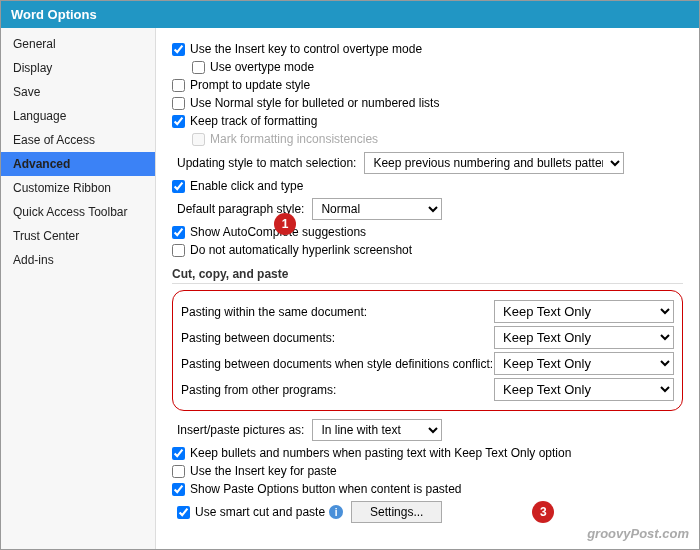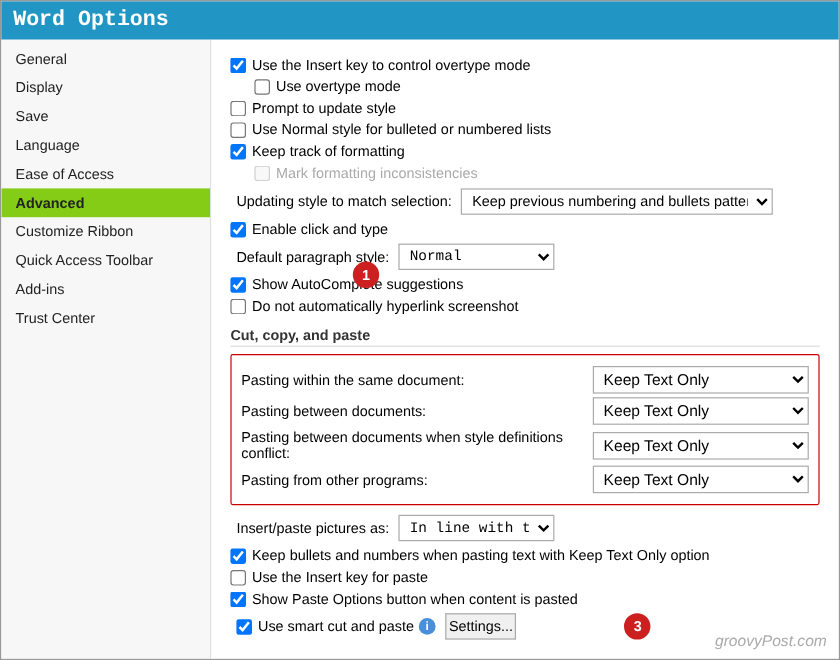--- a/index.html
+++ b/index.html
@@ -1,82 +1,82 @@
 <!DOCTYPE html>
 <html><head>
   <meta charset="utf-8">
   <style>
     * { box-sizing: border-box; margin: 0; padding: 0; }
     body { font-family: 'Segoe UI', Tahoma, Geneva, Verdana, sans-serif; font-size: 12px; background: #f0f0f0; }
 
     .window { width: 700px; height: 550px; border: 1px solid #999; background: #f0f0f0; display: flex; flex-direction: column; overflow: hidden; }
 
-    .title-bar { background: #2196c4; color: white; padding: 6px 10px; font-size: 18px; font-weight: 600; flex-shrink: 0; font-family: Liberation Mono, monospace; }
+    .title-bar { background: #2196c4; color: white; padding: 6px 10px; font-size: 13px; font-weight: 600; flex-shrink: 0; }
 
     .content { display: flex; flex: 1; overflow: hidden; }
 
     
-    .sidebar { width: 175px; background: #f7f7f7; border-right: 1px solid #ddd; padding: 4px 0; flex-shrink: 0; overflow-y: auto; }
+    .sidebar { width: 155px; background: #f7f7f7; border-right: 1px solid #ddd; padding: 4px 0; flex-shrink: 0; overflow-y: auto; }
     .sidebar-item { padding: 5px 12px; cursor: pointer; color: #222; font-size: 12px; }
-    .sidebar-item.active { background: #84cc16; font-weight: 600; }
+    .sidebar-item.active { background: #3b82f6; font-weight: 600; }
 
     
     .main { flex: 1; background: white; padding: 10px 16px; overflow-y: auto; position: relative; }
 
     .checkbox-row { display: flex; align-items: center; margin: 4px 0; font-size: 12px; }
     .checkbox-row input[type=checkbox] { margin-right: 5px; }
     .checkbox-row.indented { margin-left: 20px; }
     .checkbox-row.disabled label { color: #aaa; }
 
     .form-row { display: flex; align-items: center; margin: 5px 5px; font-size: 12px; }
     .form-row label { flex-shrink: 0; }
     .form-row select { margin-left: 8px; font-size: 12px; border: 1px solid #aaa; background: white; padding: 2px 4px; }
 
     .section-header { font-size: 12px; font-weight: 600; color: #333; margin: 10px 0 6px 0; padding-bottom: 2px; border-bottom: 1px solid #ddd; }
 
     
-    .ccp-section { border: 1px solid #c00; border-radius: 2px; padding: 6px 8px; margin: 4px 0 8px 0; }
+    .ccp-section { border: 1px solid #c00; border-radius: 12px; padding: 6px 8px; margin: 4px 0 8px 0; }
 
     .ccp-row { display: flex; align-items: center; margin: 3px 0; font-size: 12px; }
     .ccp-row label { flex: 1; }
     .ccp-row select { width: 180px; font-size: 13px; border: 1px solid #aaa; background: white; padding: 2px 4px; }
 
-    .settings-btn { font-size: 12px; border: 1px solid #aaa; background: #f0f0f0; padding: 3px 2px; cursor: pointer; margin-left: 8px; }
+    .settings-btn { font-size: 12px; border: 1px solid #aaa; background: #f0f0f0; padding: 3px 18px; cursor: pointer; margin-left: 8px; }
 
     
     .badge { display: inline-flex; align-items: center; justify-content: center; width: 22px; height: 22px; border-radius: 50%; background: #cc2020; color: white; font-size: 12px; font-weight: 700; position: absolute; }
 
     .badge-1 { left: 118px; top: 185px; }
 
-    .watermark { position: absolute; bottom: 8px; right: 10px; color: #aaa; font-size: 13px; font-style: italic; font-weight: 400; }
+    .watermark { position: absolute; bottom: 8px; right: 10px; color: #aaa; font-size: 13px; font-style: italic; font-weight: 700; }
 
     select.wide { width: 260px; }
-    select.narrow { width: 130px; font-family: Liberation Mono, monospace; }
+    select.narrow { width: 130px; }
     select.med { width: 180px; }
   </style>
 </head>
 <body>
 
 <div class="window">
   <div class="title-bar">
     <span>Word Options</span>
   </div>
   <div class="content">
 
     <div class="sidebar" id="sidebar-el">
         <div class="sidebar-item">General</div>
         <div class="sidebar-item">Display</div>
         <div class="sidebar-item">Save</div>
         <div class="sidebar-item">Language</div>
         <div class="sidebar-item">Ease of Access</div>
         <div class="sidebar-item active">Advanced</div>
         <div class="sidebar-item">Customize Ribbon</div>
         <div class="sidebar-item">Quick Access Toolbar</div>
+        <div class="sidebar-item">Trust Center</div>
         <div class="sidebar-item">Add-ins</div>
-        <div class="sidebar-item">Trust Center</div>
       </div>
 
     <div class="main" id="main-el">
 
       <div class="badge badge-1">1</div>
 
       <div class="checkbox-row">
         <input type="checkbox" checked="" style="">
         <label>Use the Insert key to control overtype mode</label>
       </div>

